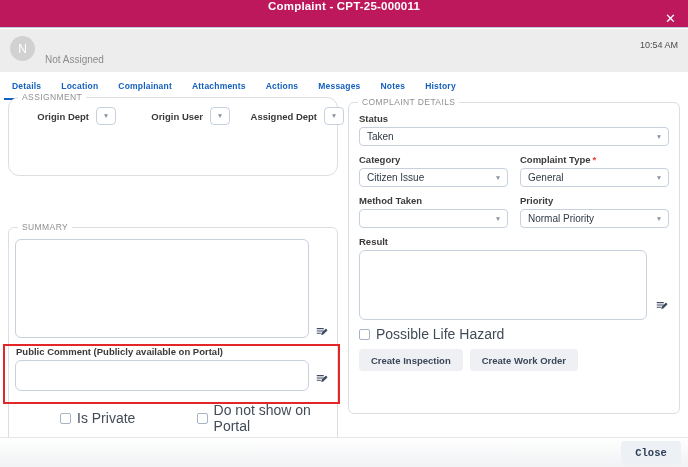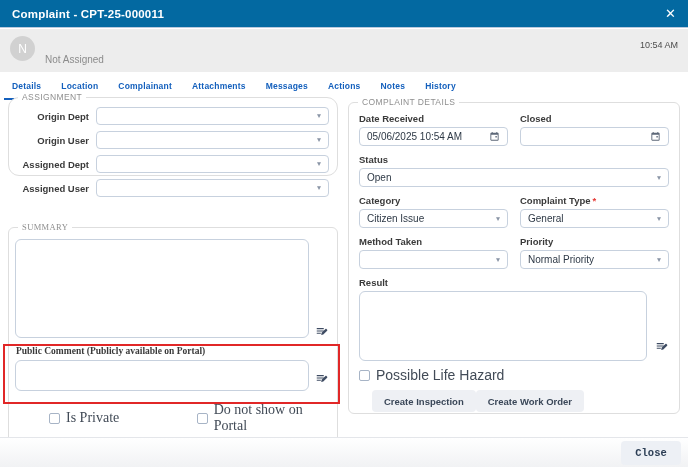--- a/index.html
+++ b/index.html
@@ -2,23 +2,24 @@
 <html><head>
 <meta charset="utf-8">
 <style>
   html,body{margin:0;padding:0;}
   body{
     width:688px;height:467px;position:relative;overflow:hidden;
     font-family:"Liberation Sans", sans-serif;background:#fff;
     -webkit-font-smoothing:antialiased;
   }
   .titlebar{
-    position:absolute;left:0;top:0;right:0;height:28px;background:#0369a1;
+    position:absolute;left:0;top:0;right:0;height:28px;background:#be185d;
     display:flex;align-items:center;padding:0 12px;box-sizing:border-box;
     border-bottom:1px solid #b9c9dd;
+    flex-direction:column;
   }
   .titlebar .title{color:#fff;font-size:11.5px;font-weight:bold;letter-spacing:.2px;}
   .titlebar .close{margin-left:auto;color:#fff;font-size:13px;line-height:1;cursor:pointer;}
   .userband{position:absolute;left:0;top:29px;right:0;height:43px;background:#ededed;}
   .avatar{
     position:absolute;left:10px;top:7px;width:25px;height:25px;border-radius:50%;
     background:#d1d1d1;color:#fff;display:flex;align-items:center;justify-content:center;
     font-size:12px;
   }
   .username{position:absolute;left:45px;top:25px;font-size:10px;color:#8c8c8c;}
@@ -29,55 +30,55 @@
     font-size:8.5px;font-weight:bold;color:#1460bd;position:relative;cursor:pointer;
     letter-spacing:.2px;
   }
   .tab.active::after{content:"";position:absolute;left:2px;right:2px;bottom:0;height:2.5px;background:#1460bd;}
   .fieldset{position:absolute;border:1px solid #dedede;border-radius:6px;background:#fff;box-sizing:border-box;}
   .legend{
     position:absolute;top:-6px;left:9px;background:#fff;padding:0 4px;
     font-size:8.5px;color:#8f8f8f;letter-spacing:.4px;line-height:1.2;
   }
   #fs-assignment{left:8px;top:97px;width:330px;height:79px;border-radius:11px;}
-  .arows{position:absolute;left:6px;right:8px;top:9px;display:flex;flex-direction:column;gap:6px;}
+  .arows{position:absolute;left:6px;right:8px;top:9px;display:flex;flex-direction:row;gap:13px;}
   .arow{display:flex;align-items:center;height:18px;}
   .arow .flabel{width:74px;text-align:right;padding-right:7px;flex:none;}
   .flabel{font-size:9.5px;font-weight:bold;color:#3a3a3a;}
   .select,.input{
     border:1px solid #c7d1de;border-radius:4px;background:#fff;height:18px;
     display:flex;align-items:center;padding:0 7px;box-sizing:border-box;
     font-size:10px;color:#2e3946;flex:1;min-width:0;cursor:pointer;
   }
   .select .val{flex:1;white-space:nowrap;overflow:hidden;}
   .caret{flex:none;font-size:8px;color:#8a95a6;line-height:1;transform:scaleY(.9);}
   .calicon{flex:none;display:flex;cursor:pointer;}
-  #fs-summary{left:8px;top:227px;width:330px;height:224px;font-family:Liberation Serif, serif;}
+  #fs-summary{left:8px;top:227px;width:330px;height:224px;}
   .textarea{
     border:1px solid #c7d1de;border-radius:6px;background:#fff;box-sizing:border-box;position:absolute;
   }
   .editicon{position:absolute;display:flex;cursor:pointer;}
   .pclabel{position:absolute;left:7px;top:118px;font-size:9.5px;font-weight:bold;color:#3a3a3a;}
   .checkrow{display:flex;align-items:center;gap:6px;font-size:14px;color:#424b57;}
   .cbox{
     width:11px;height:11px;border:1.5px solid #a7b4c6;border-radius:2px;background:#fff;
     box-sizing:border-box;flex:none;cursor:pointer;
   }
-  #summary-checks{position:absolute;left:8px;top:174px;right:10px;display:flex;padding-left:32px;}
+  #summary-checks{position:absolute;left:19px;top:174px;right:10px;display:flex;padding-left:32px;}
   #summary-checks .checkrow:first-child{width:162px;}
   #fs-details{left:348px;top:102px;width:332px;height:312px;}
   .dinner{position:absolute;left:10px;right:10px;top:10px;}
   .grid2{display:grid;grid-template-columns:1fr 1fr;column-gap:12px;}
   .fgroup{margin-bottom:8px;}
   .fgroup .flabel{display:block;margin-bottom:3px;}
   .fgroup .select,.fgroup .input{height:19px;}
   .req{color:#e53935;font-weight:bold;margin-left:2px;}
   .result-row{display:flex;align-items:flex-end;gap:8px;}
   .result-ta{position:relative;flex:1;height:70px;border:1px solid #c7d1de;border-radius:6px;box-sizing:border-box;background:#fff;}
-  .btnrow{display:flex;margin-top:7px;margin-left:13px;}
+  .btnrow{display:flex;gap:7px;margin-top:7px;}
   .gbtn{
     height:22px;padding:0 12px;background:#eef0f4;border-radius:4px;border:none;
     display:flex;align-items:center;justify-content:center;
     font-family:"Liberation Sans", sans-serif;font-size:9.5px;font-weight:bold;color:#3a4758;cursor:pointer;
   }
   .footer{
     position:absolute;left:0;right:0;bottom:0;height:30px;border-top:1px solid #e4e6ea;
     background:linear-gradient(#ffffff,#f1f2f4);
     display:flex;align-items:center;justify-content:flex-end;gap:7px;padding-right:7px;box-sizing:border-box;
   }
@@ -107,22 +108,22 @@
   </div>
   <span class="username">Not Assigned</span>
   <span class="band-time">10:54 AM</span>
 </div>
 
 <div class="tabs">
   <div class="tab active">Details</div>
   <div class="tab">Location</div>
   <div class="tab">Complainant</div>
   <div class="tab">Attachments</div>
+  <div class="tab">Actions</div>
   <div class="tab">Messages</div>
-  <div class="tab">Actions</div>
   <div class="tab">Notes</div>
   <div class="tab">History</div>
 </div>
 
 <div class="fieldset" id="fs-assignment">
   <span class="legend">ASSIGNMENT</span>
   <div class="arows">
     <div class="arow">
       <span class="flabel">Origin Dept</span>
       <div class="select">
@@ -183,49 +184,25 @@
       <span class="cbox"></span>
       <span>Do not show on Portal</span>
     </div>
   </div>
 </div>
 
 <div class="fieldset" id="fs-details">
   <span class="legend">COMPLAINT DETAILS</span>
   <div class="dinner">
 
-    <div class="grid2">
-      <div class="fgroup">
-        <span class="flabel">Date Received</span>
-        <div class="input">
-          <span class="val" style="flex:1;">05/06/2025 10:54 AM</span>
-          <span class="calicon">
-            <svg width="11" height="11" viewBox="0 0 24 24" fill="#5d6878">
-                <path d="M19 4h-1V2h-2v2H8V2H6v2H5c-1.1 0-2 .9-2 2v13c0 1.1.9 2 2 2h14c1.1 0 2-.9 2-2V6c0-1.1-.9-2-2-2zm0 15H5V8h14v11zM14 11h3v3h-3z"></path>
-              </svg>
-          </span>
-        </div>
-      </div>
-      <div class="fgroup">
-        <span class="flabel">Closed</span>
-        <div class="input">
-          <span class="val" style="flex:1;"></span>
-          <span class="calicon">
-            <svg width="11" height="11" viewBox="0 0 24 24" fill="#5d6878">
-                <path d="M19 4h-1V2h-2v2H8V2H6v2H5c-1.1 0-2 .9-2 2v13c0 1.1.9 2 2 2h14c1.1 0 2-.9 2-2V6c0-1.1-.9-2-2-2zm0 15H5V8h14v11zM14 11h3v3h-3z"></path>
-              </svg>
-          </span>
-        </div>
-      </div>
-    </div>
 
     <div class="fgroup">
       <span class="flabel">Status</span>
       <div class="select">
-        <span class="val">Open</span>
+        <span class="val">Taken</span>
         <span class="caret">▾</span>
       </div>
     </div>
 
     <div class="grid2">
       <div class="fgroup">
         <span class="flabel">Category</span>
         <div class="select">
           <span class="val">Citizen Issue</span>
           <span class="caret">▾</span>

